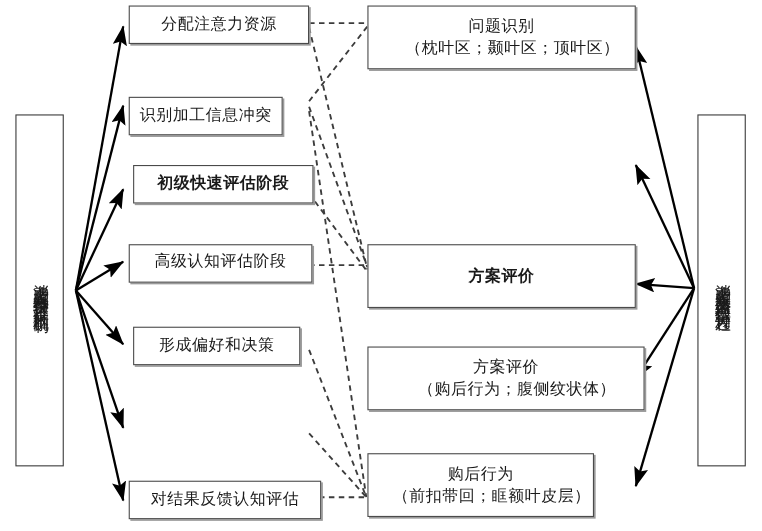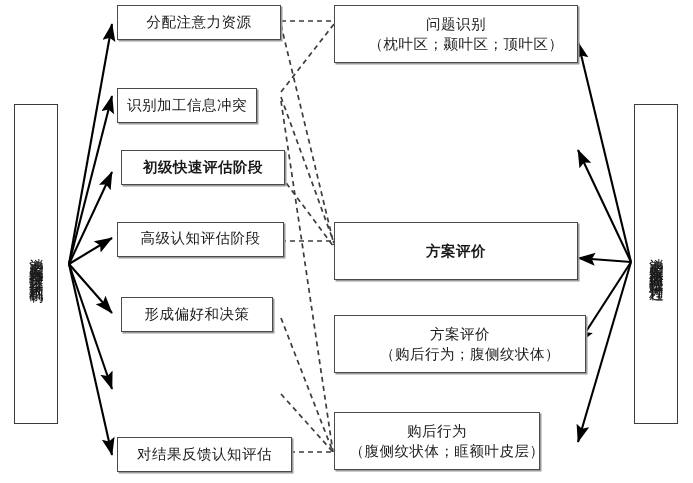--- a/index.html
+++ b/index.html
@@ -99,16 +99,16 @@
   </div>
   <div class="node model" style="left:334px;top:222px;width:244px;height:58px;font-weight:bold;">
     <span class="ln">方案评价</span>
   </div>
   <div class="node model" style="left:334px;top:315px;width:252px;height:58px;">
     <span class="ln">方案评价</span>
     <span class="ln">（购后行为；腹侧纹状体）</span>
   </div>
   <div class="node model" style="left:334px;top:412px;width:206px;height:58px;">
     <span class="ln">购后行为</span>
-    <span class="ln">（腹侧纹状体；眶额叶皮层）</span>
+    <span class="ln">（前扣带回；眶额叶皮层）</span>
   </div>
 
 </div>
 
 </body></html>

